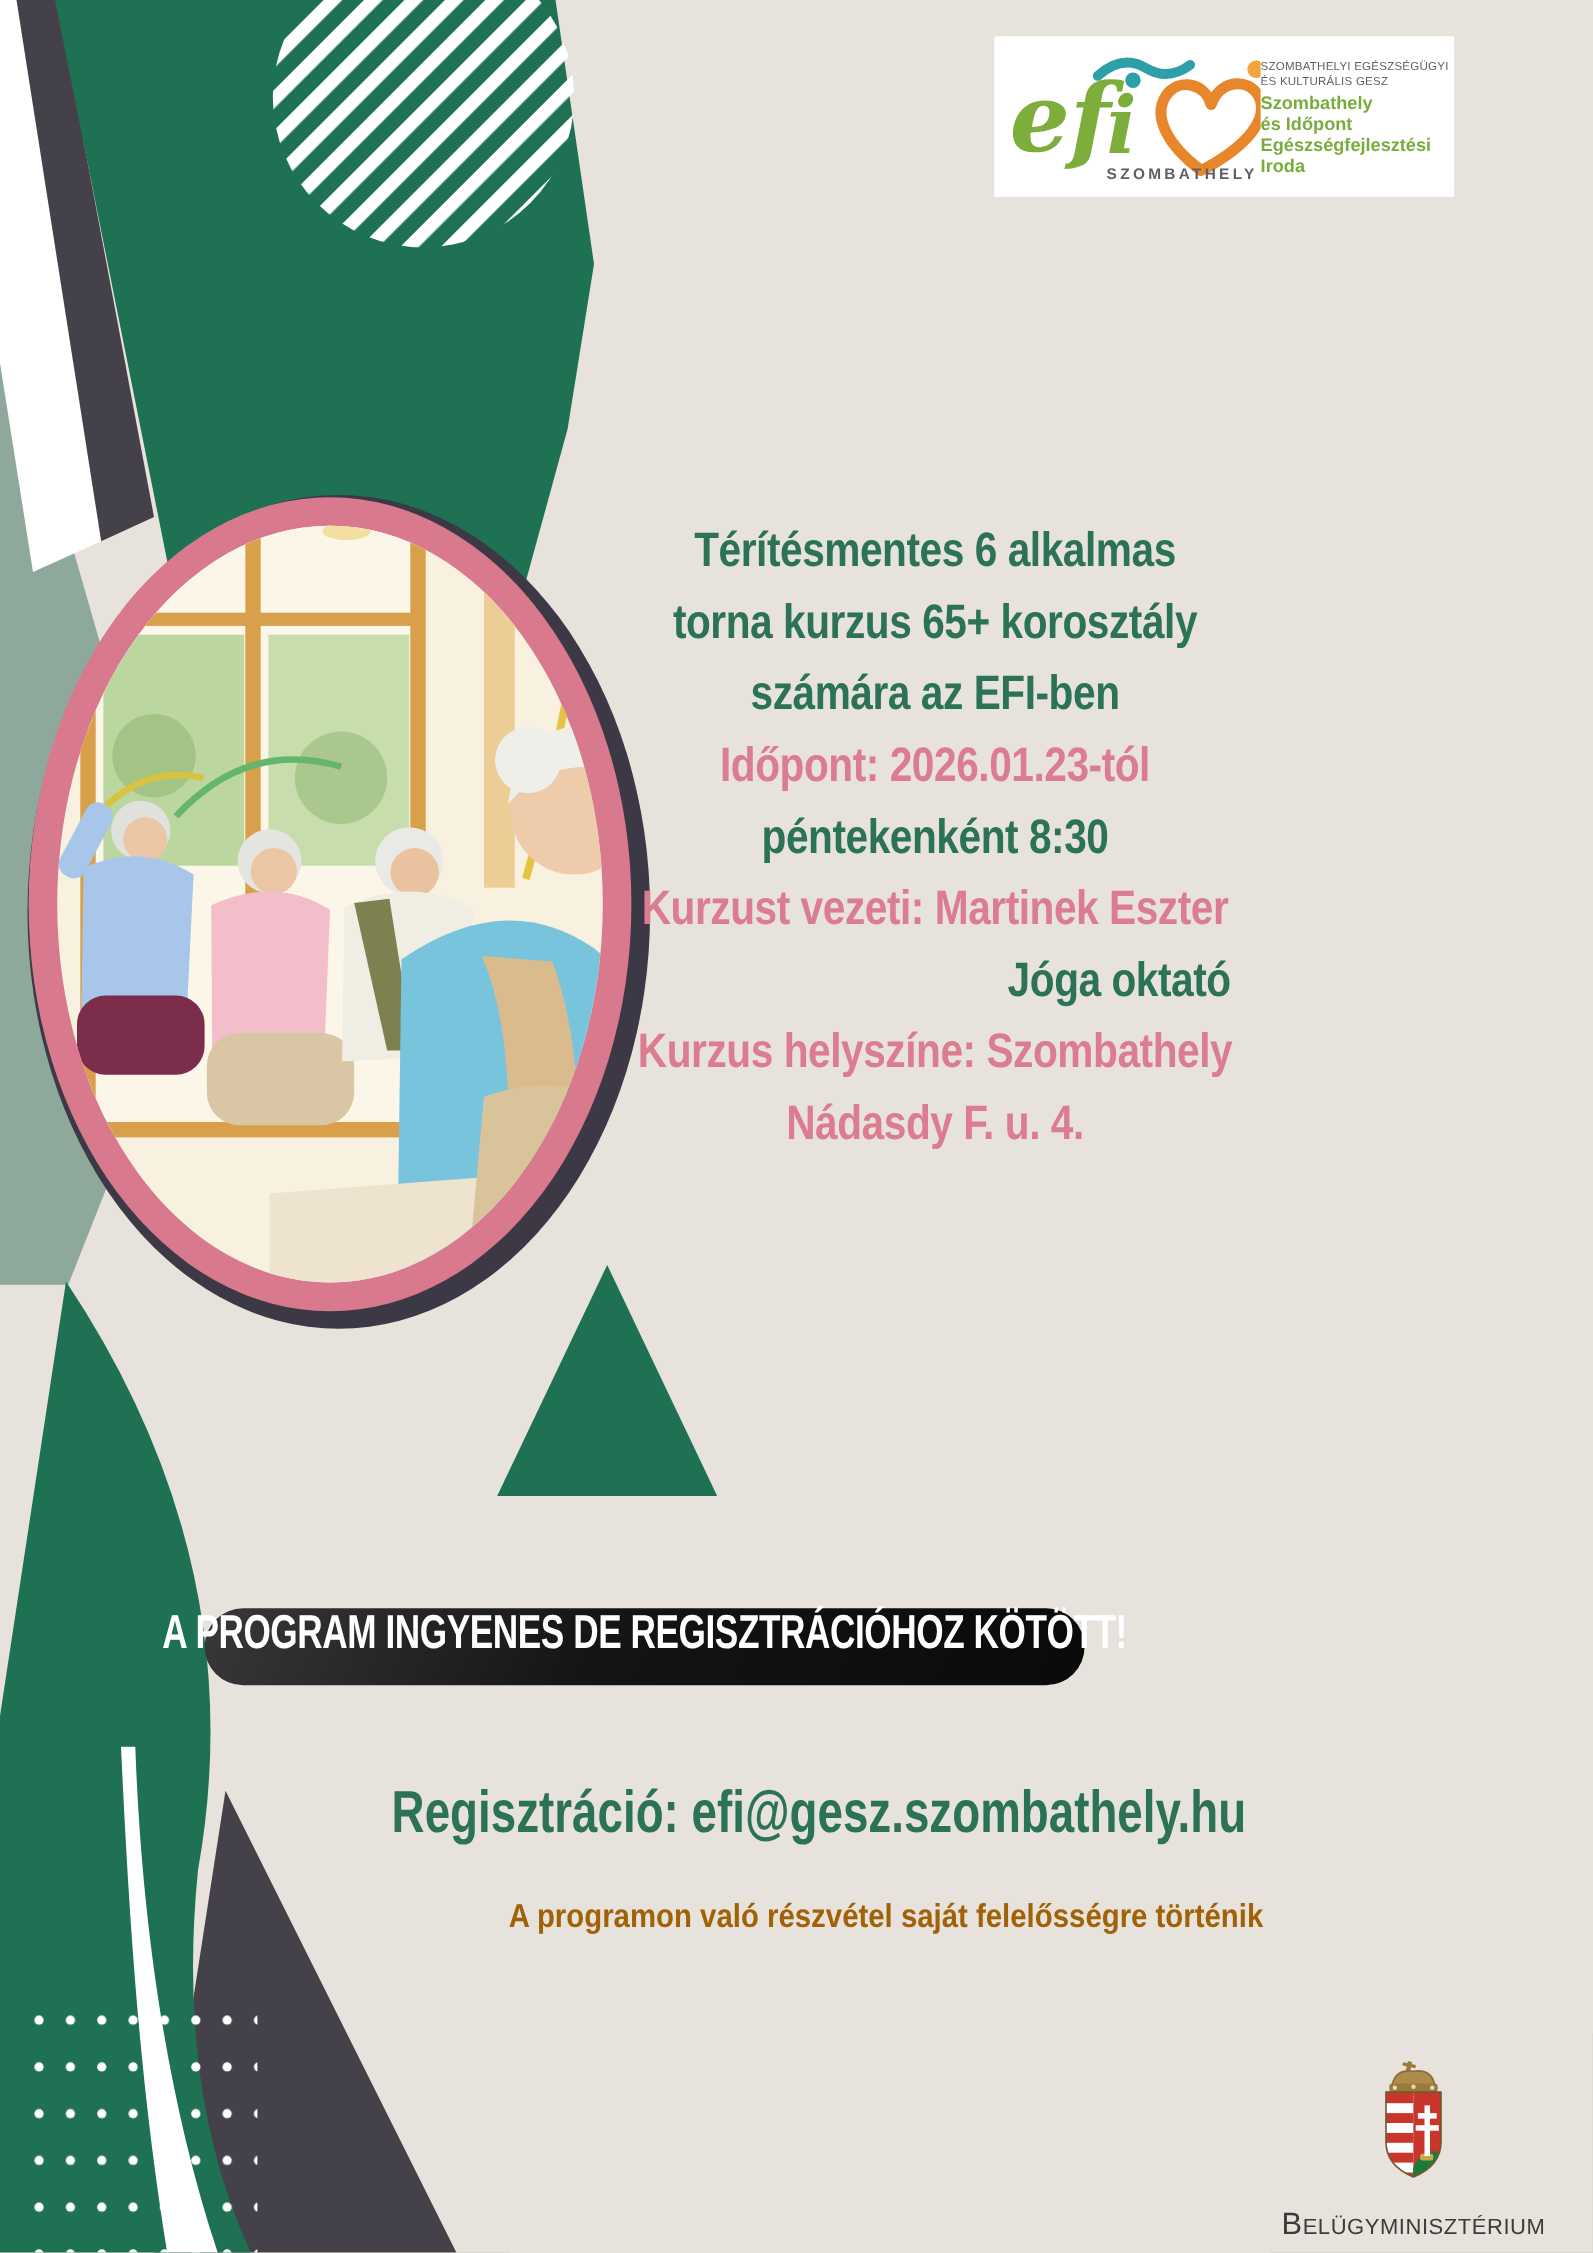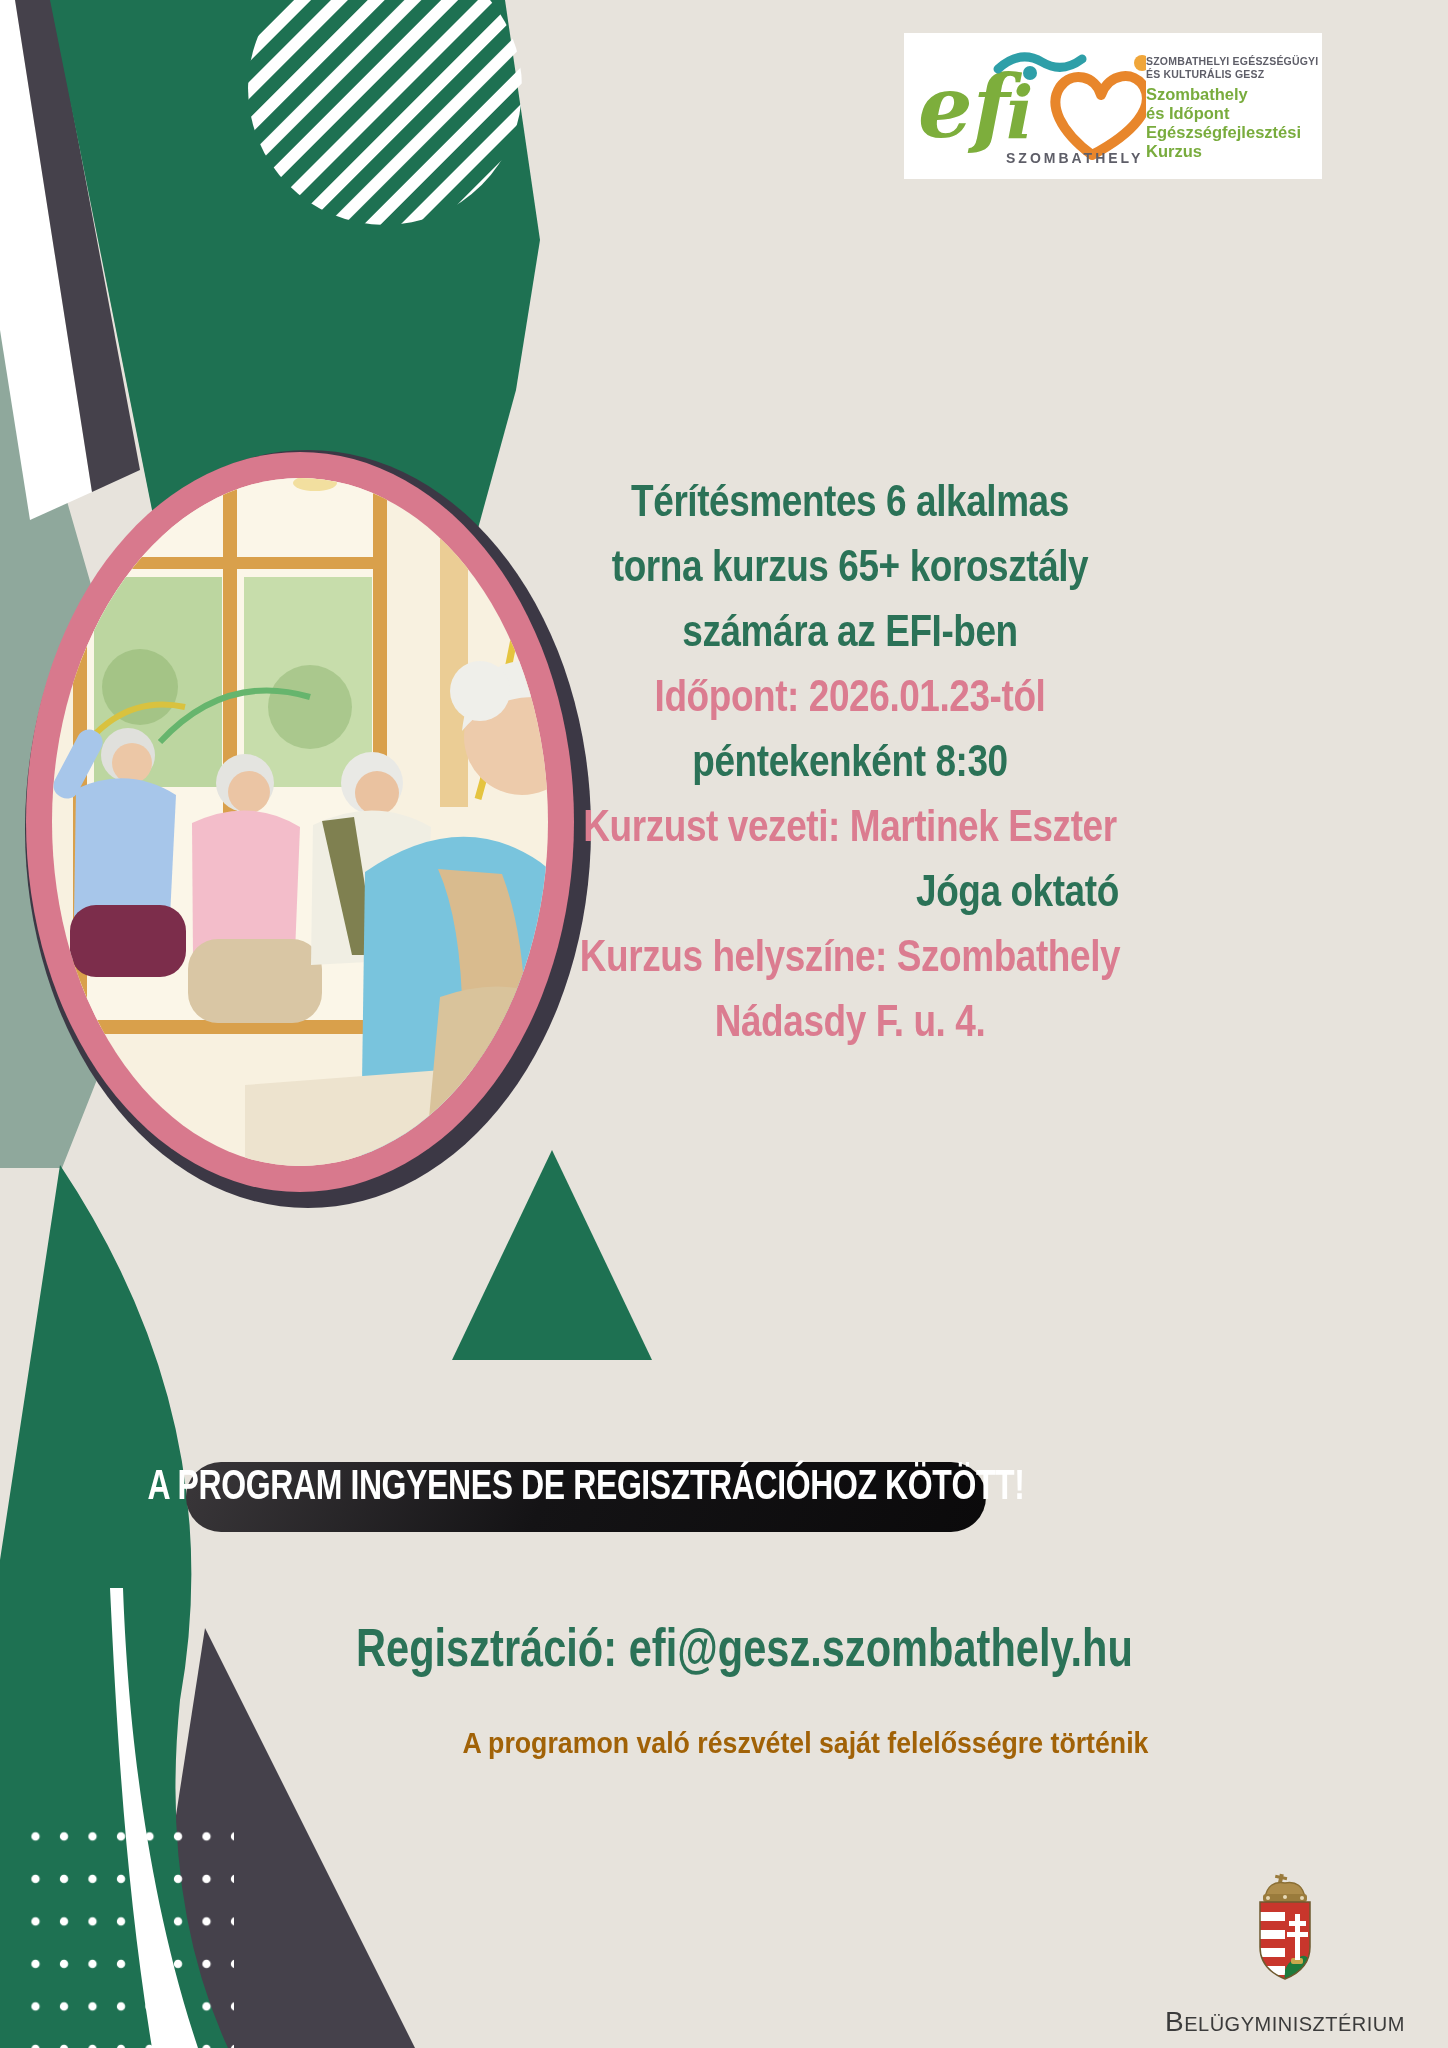--- a/index.html
+++ b/index.html
@@ -6,21 +6,21 @@
   .canvas{
     position:relative;width:1448px;height:2048px;margin:0 auto;
     background:#E7E3DC;overflow:hidden;
     font-family:"Liberation Sans",sans-serif;
   }
   .deco{position:absolute;left:0;top:0;z-index:1;}
   .photo-wrap{position:absolute;left:10px;top:437px;width:600px;height:780px;z-index:2;}
   
   .logo-card{position:absolute;left:904px;top:33px;width:418px;height:146px;background:#ffffff;z-index:2;}
   .logo-art{position:absolute;left:6px;top:2px;}
-  .logo-org{position:absolute;left:242px;top:22px;color:#5E5E68;font-size:10.5px;font-weight:bold;line-height:13px;letter-spacing:.2px;}
+  .logo-org{position:absolute;left:242px;top:22px;color:#5E5E68;font-size:10.5px;font-weight:normal;line-height:13px;letter-spacing:.2px;}
   .logo-office{position:absolute;left:242px;top:52px;color:#79AC3D;font-size:16.5px;font-weight:bold;line-height:19px;}
   
   .title{position:absolute;left:412px;top:224px;width:706px;text-align:center;z-index:3;color:#D5758A;}
   .title span{display:inline-block;font-weight:bold;font-size:84px;letter-spacing:-2px;transform:scale(.97,1.76);transform-origin:50% 0;white-space:nowrap;}
   
   .details{position:absolute;left:520px;top:468px;width:660px;z-index:3;transform:scaleX(.84);transform-origin:50% 0;}
   .dline{font-weight:bold;font-size:44px;line-height:65px;text-align:center;white-space:nowrap;letter-spacing:-.5px;}
   .dg{color:#2B7257;}
   .dp{color:#DB7C90;}
   .dline.alignr{text-align:right;padding-right:10px;}
@@ -144,21 +144,21 @@
       <text x="96" y="128" font-size="14" font-weight="bold" fill="#5E5E68" letter-spacing="3">SZOMBATHELY</text>
     </svg>
     <div class="logo-org">
       <div>SZOMBATHELYI EGÉSZSÉGÜGYI</div>
       <div>ÉS KULTURÁLIS GESZ</div>
     </div>
     <div class="logo-office">
       <div>Szombathely</div>
       <div>és Időpont</div>
       <div>Egészségfejlesztési</div>
-      <div>Kurzus</div>
+      <div>Iroda</div>
     </div>
   </div>
 
 
   <div class="details">
     <div class="dline dg">Térítésmentes 6 alkalmas</div>
     <div class="dline dg">torna kurzus 65+ korosztály</div>
     <div class="dline dg">számára az EFI-ben</div>
     <div class="dline dp">Időpont: 2026.01.23-tól</div>
     <div class="dline dg">péntekenként 8:30</div>

